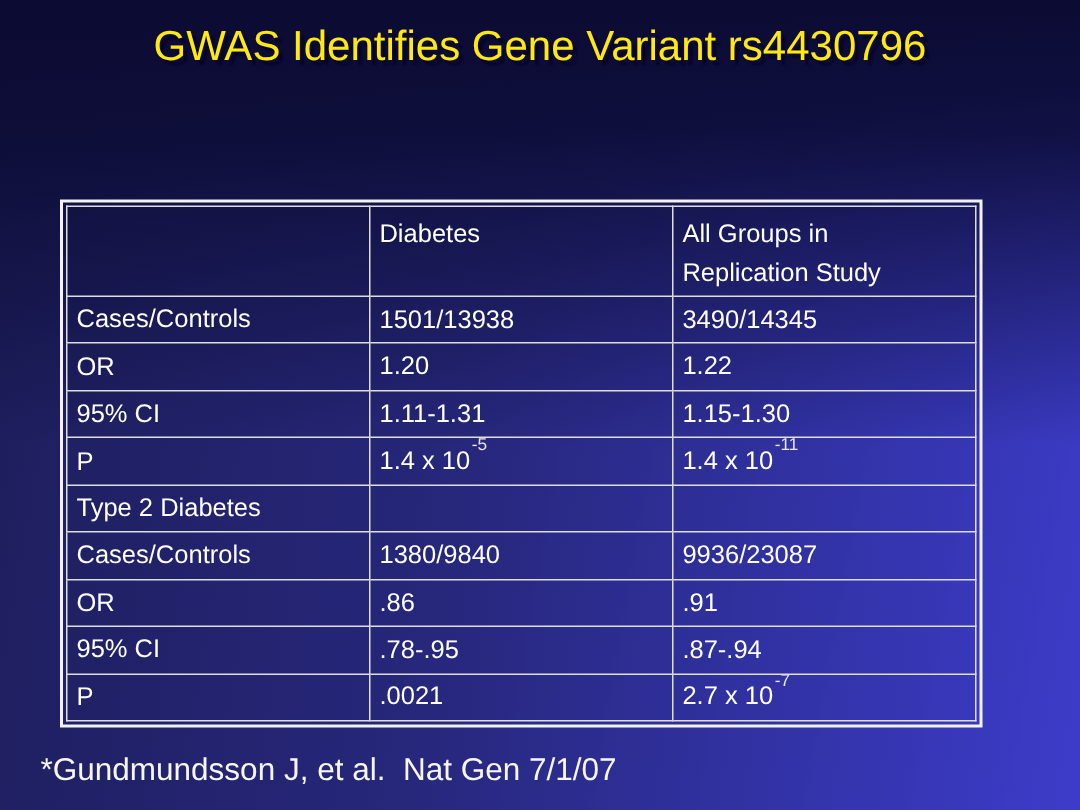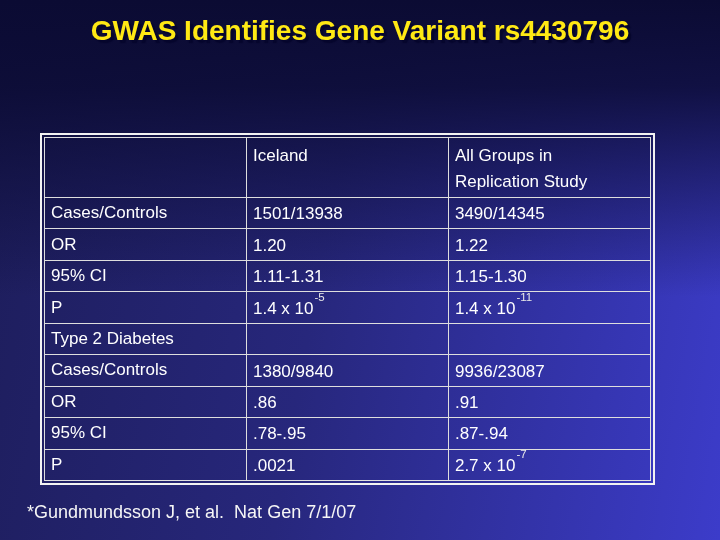--- a/index.html
+++ b/index.html
@@ -17,21 +17,21 @@
   }
 
   .slide-title {
     position: absolute;
     top: 11px;
     left: 0;
     right: 0;
     text-align: center;
     color: #ffe914;
     font-size: 28px;
-    font-weight: bold;
+    font-weight: normal;
     line-height: 39px;
     text-shadow: 3px 3px 1px #06062d;
   }
 
   .table-wrap {
     position: absolute;
     left: 40px;
     top: 133px;
     width: 615px;
     height: 352px;
@@ -70,21 +70,21 @@
     top: -6px;
     margin-left: 1px;
     color: #e8e8e8;
   }
 
   .footnote {
     position: absolute;
     left: 27px;
     top: 502px;
     color: #f6f6f6;
-    font-size: 18px;
+    font-size: 21px;
     white-space: pre;
   }
 </style>
 </head>
 <body>
 
 <div class="slide">
 
   <div class="slide-title">
     <div>GWAS Identifies Gene Variant rs4430796</div>
@@ -93,21 +93,21 @@
   <div class="table-wrap">
     <table class="stats">
       <colgroup>
           <col style="width:33.33%">
           <col style="width:33.33%">
           <col style="width:33.34%">
         </colgroup>
       <thead>
         <tr>
           <td class="lab"></td>
-          <td class="val">Iceland</td>
+          <td class="val">Diabetes</td>
           <td class="val">All Groups in
 Replication Study</td>
         </tr>
       </thead>
       <tbody>
         <tr>
           <td class="lab indent">Cases/Controls</td>
           <td class="val"><span>1501/13938</span><sup class="exp"></sup></td>
           <td class="val"><span>3490/14345</span><sup class="exp"></sup></td>
         </tr>

